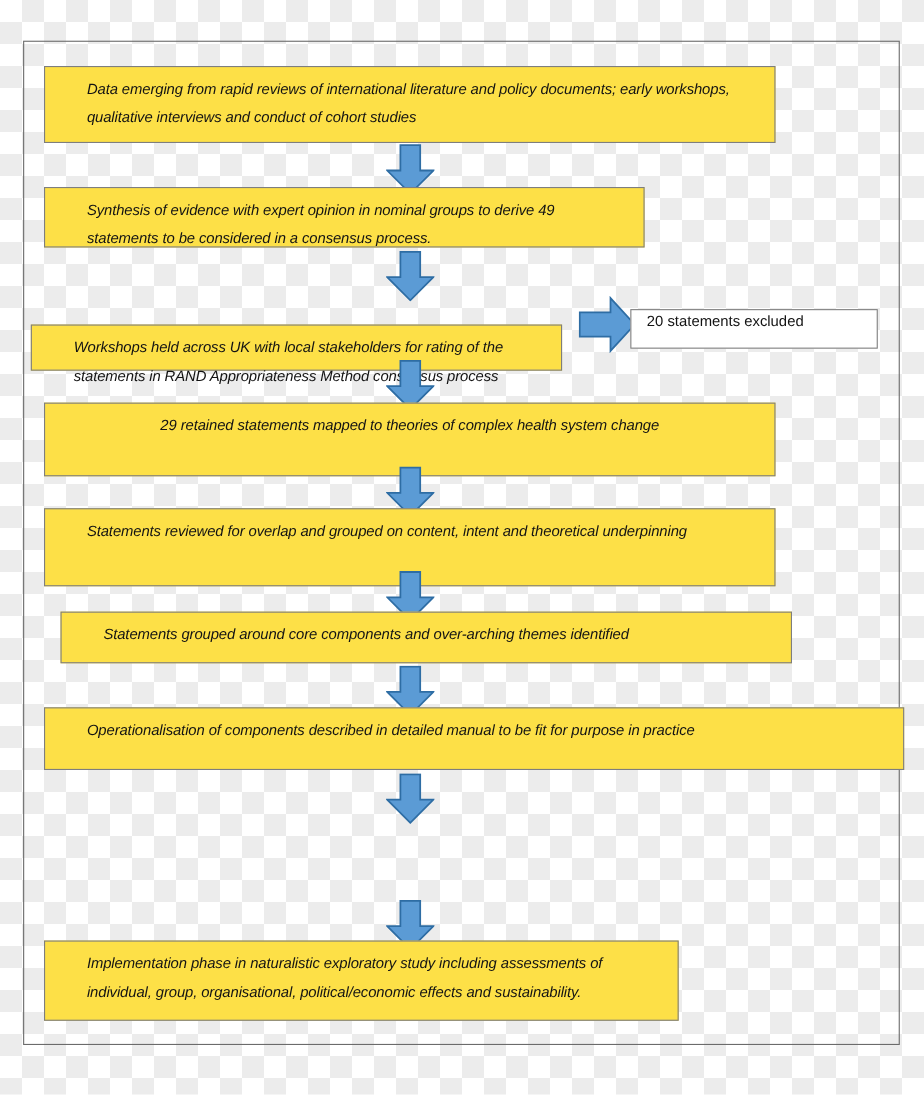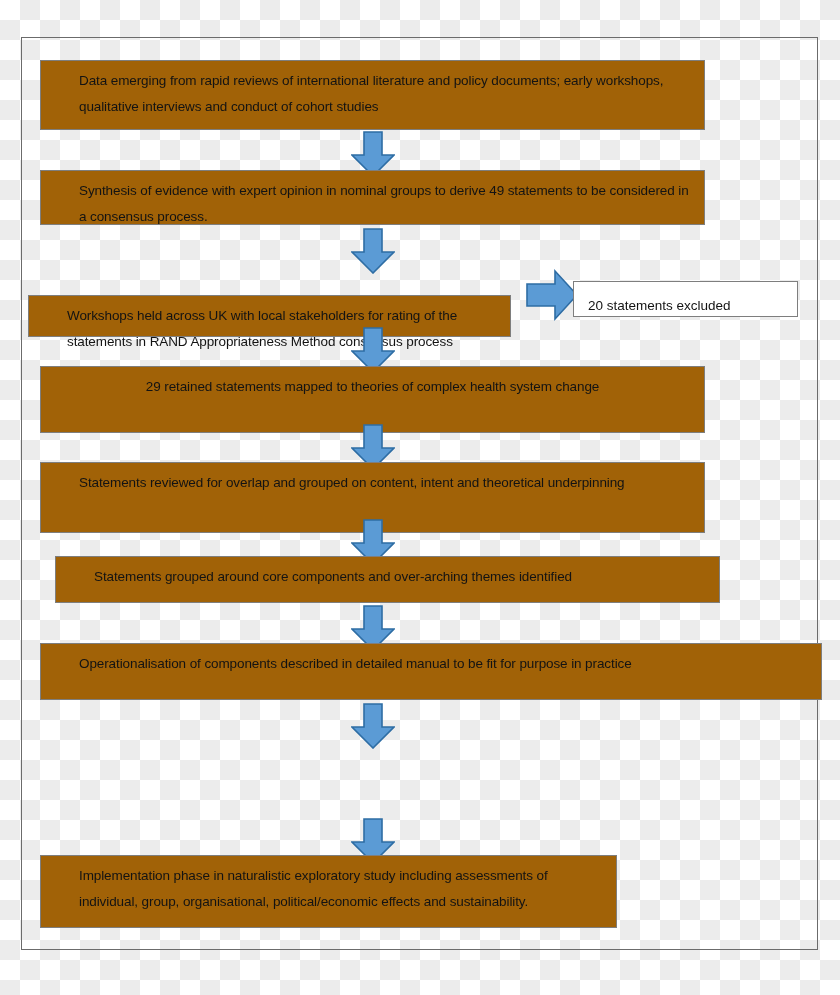--- a/index.html
+++ b/index.html
@@ -33,24 +33,25 @@
     top: 37px;
     width: 797px;
     height: 913px;
     border: 1px solid #6b6b6b;
     box-sizing: border-box;
   }
 
   .flow-box {
     position: absolute;
     box-sizing: border-box;
-    background: #a16207;
+    background: #fde047;
     border: 1.6px solid #7e7e7e;
     display: flex;
     align-items: flex-start;
+    font-style: italic;
   }
 
   .flow-box .box-text {
     display: block;
     font-family: "Liberation Sans", sans-serif;
     font-size: 13.5px;
     line-height: 26px;
     color: #131313;
     padding: 7px 14px 0 38px;
     letter-spacing: -0.1px;
@@ -62,21 +63,21 @@
     width: 100%;
     text-align: center;
   }
 
   .side-box {
     position: absolute;
     box-sizing: border-box;
     background: #ffffff;
     border: 1.6px solid #7e7e7e;
     display: flex;
-    align-items: flex-end;
+    align-items: flex-start;
   }
   .side-box .box-text {
     font-size: 13.5px;
     color: #131313;
     padding-left: 14px;
     line-height: 20px;
   }
 
   
   .arrow-down {
@@ -101,21 +102,21 @@
   <div class="flow-box" style="left:40px; top:60px; width:665px; height:70px;">
     <span class="box-text">Data emerging from rapid reviews of international literature and policy documents; early workshops, qualitative interviews and conduct of cohort studies</span>
   </div>
 
   <div class="arrow-down" style="left:351px; top:131px;">
     <svg viewBox="0 0 44 46" preserveAspectRatio="none">
       <polygon points="13,1 31,1 31,24 43,24 22,45 1,24 13,24" fill="#5b9bd5" stroke="#2e6da4" stroke-width="1.6" stroke-linejoin="miter"></polygon>
     </svg>
   </div>
 
-  <div class="flow-box" style="left:40px; top:170px; width:665px; height:55px;">
+  <div class="flow-box" style="left:40px; top:170px; width:546px; height:55px;">
     <span class="box-text">Synthesis of evidence with expert opinion in nominal groups to derive 49 statements to be considered in a consensus process.</span>
   </div>
 
   <div class="arrow-down" style="left:351px; top:228px;">
     <svg viewBox="0 0 44 46" preserveAspectRatio="none">
       <polygon points="13,1 31,1 31,24 43,24 22,45 1,24 13,24" fill="#5b9bd5" stroke="#2e6da4" stroke-width="1.6" stroke-linejoin="miter"></polygon>
     </svg>
   </div>
 
   <div class="flow-box" style="left:28px; top:267px; width:483px; height:42px;margin-top:28px;">

